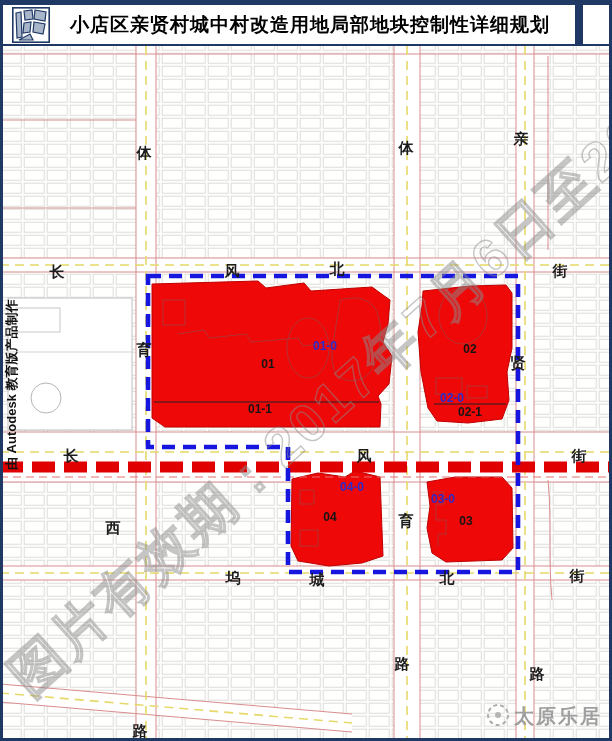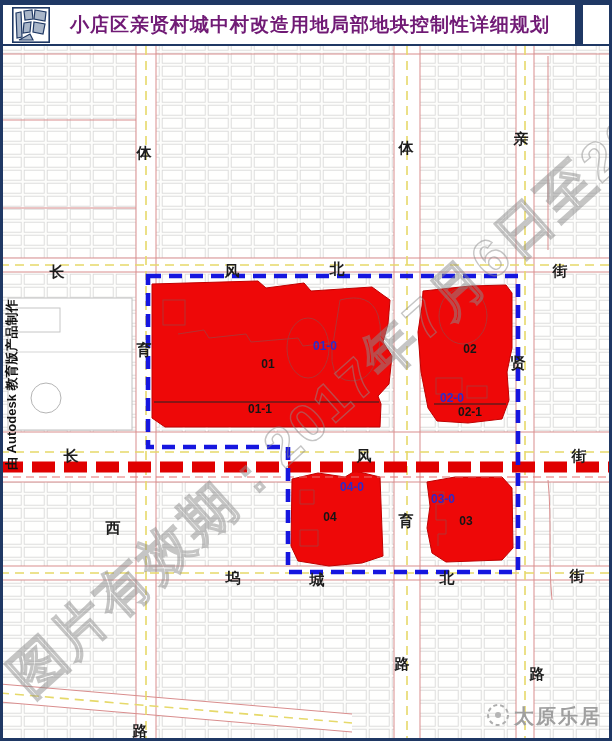--- a/index.html
+++ b/index.html
@@ -6,21 +6,21 @@
   .page{position:relative;width:612px;height:741px;background:#fff;overflow:hidden;
         font-family:"Liberation Sans",sans-serif;}
   .edge{position:absolute;background:#1f3864;z-index:50;}
   .edge-top{left:0;top:0;width:612px;height:5px;}
   .edge-left{left:0;top:0;width:3px;height:741px;}
   .edge-right{left:609px;top:0;width:3px;height:741px;}
   .edge-bottom{left:0;top:738px;width:612px;height:3px;}
   .header{position:absolute;left:3px;top:5px;width:606px;height:39px;background:#fff;
           border-bottom:2px solid #1f3864;z-index:40;}
   .header h1{margin:0;padding:9px 46px 0 54px;text-align:center;font-size:19px;line-height:22px;
-             font-weight:bold;color:#701a75;letter-spacing:1px;white-space:nowrap;}
+             font-weight:bold;color:#000000;letter-spacing:1px;white-space:nowrap;}
   .logo-box{position:absolute;left:9px;top:2px;width:38px;height:36px;}
   .header-bar{position:absolute;left:572px;top:0;width:8px;height:39px;background:#1f3864;}
   .mapwrap{position:absolute;left:0;top:46px;width:612px;height:695px;z-index:10;}
   svg text{font-family:"Liberation Sans",sans-serif;}
   .street{font-size:15px;font-weight:600;fill:#1c1c1c;}
   .plot-lab{font-size:12px;font-weight:bold;fill:#151515;}
   .plot-lab-blue{font-size:12px;font-weight:bold;}
 </style>
 </head>
 <body>

